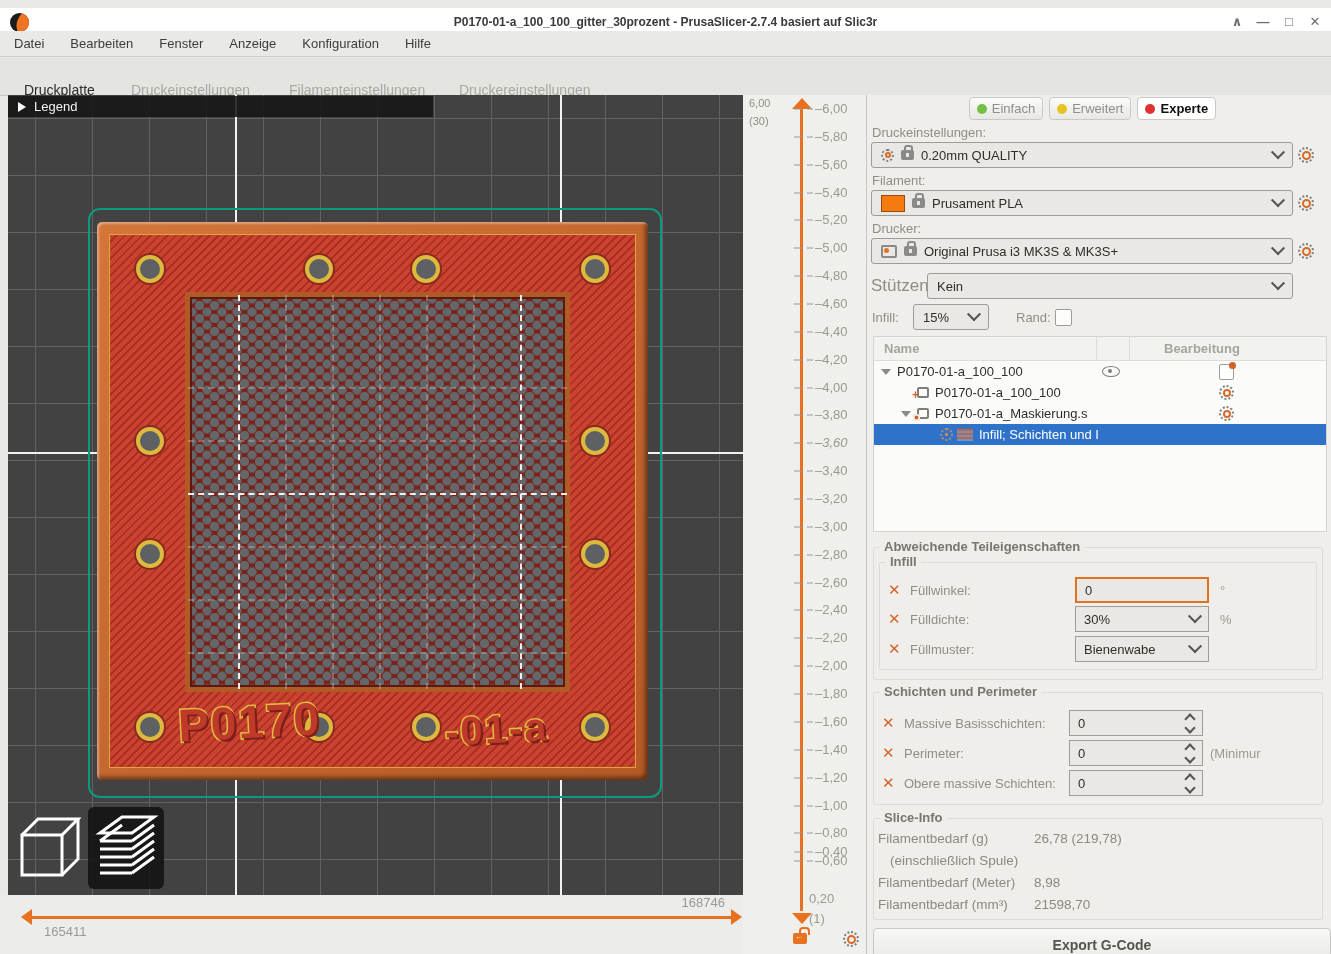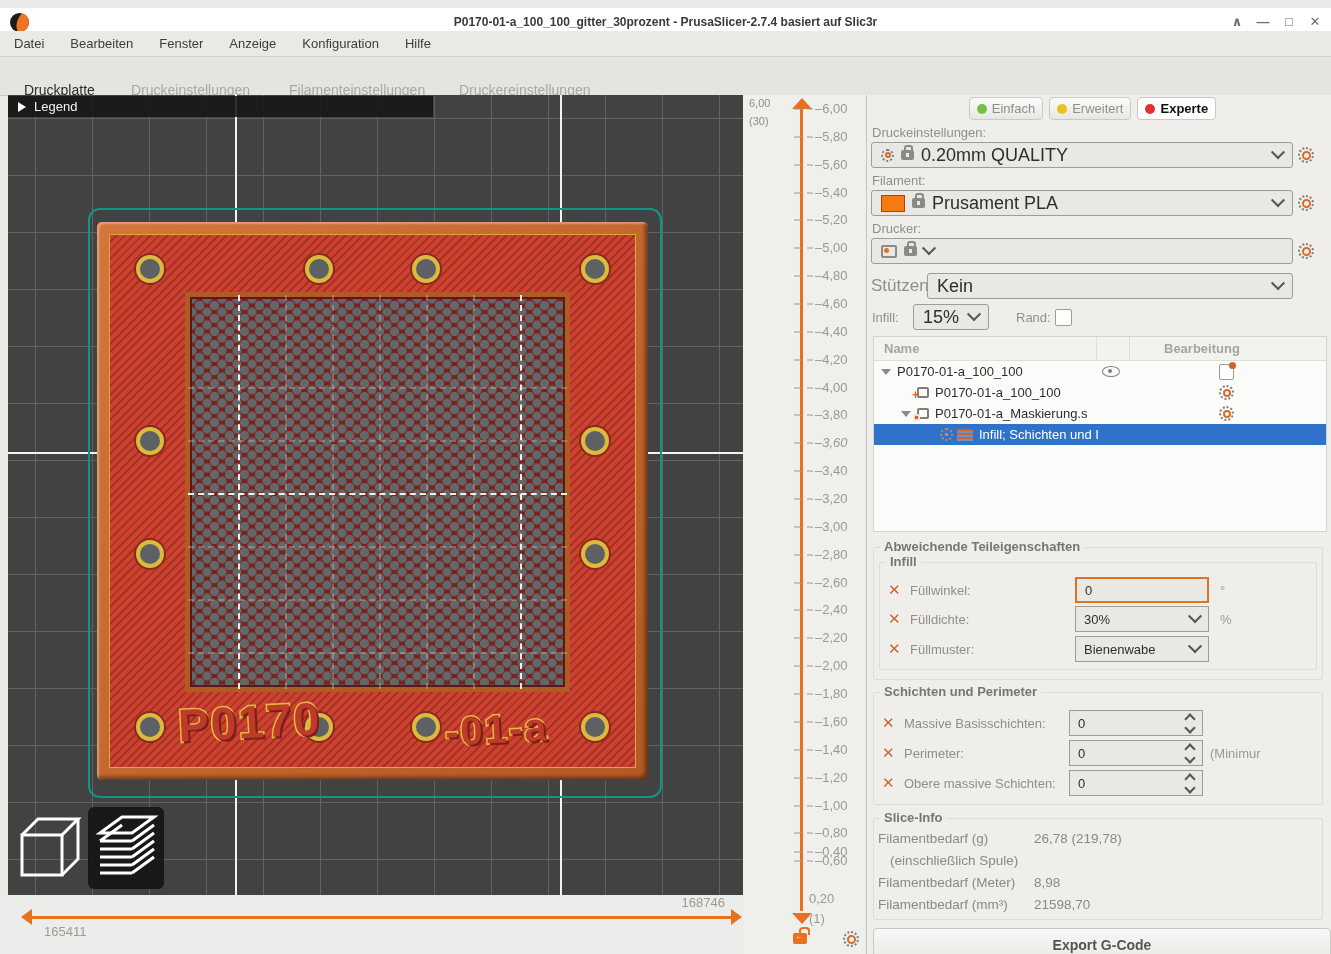--- a/index.html
+++ b/index.html
@@ -83,21 +83,21 @@
   .eyeicon{display:inline-block;width:16px;height:9px;border:1.5px solid #7e7e7a;border-radius:50%;position:relative;}
   .eyeicon::after{content:"";position:absolute;left:5px;top:2px;width:4px;height:4px;border-radius:50%;background:#7e7e7a;}
   
   .panel{position:absolute;left:866px;top:95px;width:465px;height:859px;background:#efeeeb;border-left:1px solid #c5c5c1;box-sizing:border-box;padding:0 17px 0 4px;}
   .modes{display:flex;justify-content:center;gap:6px;margin-top:2px;}
   .modebtn{display:flex;align-items:center;gap:5px;height:21px;padding:0 7px;border:1px solid #c9c9c5;border-radius:4px;background:linear-gradient(#fbfbfa,#e7e7e4);font-size:13px;color:#8f8f89;}
   .modebtn.active{background:#fff;color:#111;font-weight:bold;}
   .modedot{width:10px;height:10px;border-radius:50%;flex:none;}
   .plabel{font-size:13px;color:#8f8f89;margin:5px 0 2px 1px;}
   .comborow{display:flex;align-items:center;}
-  .combo{flex:1;height:26px;background:#e9e8e4;border:1px solid #9c9c98;border-radius:3px;display:flex;align-items:center;gap:7px;padding:0 9px;box-sizing:border-box;font-size:18px;color:#2e2e2a;}
+  .combo{flex:1;height:26px;background:#e9e8e4;border:1px solid #9c9c98;border-radius:3px;display:flex;align-items:center;gap:7px;padding:0 9px;box-sizing:border-box;font-size:13px;color:#2e2e2a;}
   .combo .lbl{flex:1;white-space:nowrap;overflow:hidden;}
   .gearbtn{margin-left:5px;}
   .suprow{display:flex;align-items:center;margin-top:9px;}
   .suprow .slab{width:56px;font-size:17px;color:#8f8f89;}
   .infrow{position:relative;height:26px;margin-top:5px;}
   .checkbox{position:absolute;width:15px;height:15px;border:1px solid #9c9c98;background:#fdfdfc;border-radius:2px;}
   
   .tree{margin:6px 0 0 2px;width:454px;height:196px;background:#fbfbf9;border:1px solid #d4d4d0;box-sizing:border-box;}
   .treehead{position:relative;height:23px;background:#f2f2ef;border-bottom:1px solid #ddddd9;font-size:13px;font-weight:bold;color:#a5a5a0;}
   .treehead .c1{position:absolute;left:10px;top:4px;}
@@ -325,20 +325,21 @@
       <span class="chev"></span>
     </div>
     <span class="gear gearbtn" style="width:16px;height:16px;"></span>
   </div>
 
   <div class="plabel">Drucker:</div>
   <div class="comborow">
     <div class="combo">
       <span class="printericon"></span>
       <span class="lockicon"></span>
+      <span class="lbl">Original Prusa i3 MK3S &amp; MK3S+</span>
       <span class="chev"></span>
     </div>
     <span class="gear gearbtn" style="width:16px;height:16px;"></span>
   </div>
 
   <div class="suprow">
     <span class="slab">Stützen:</span>
     <div class="combo" style="margin-right:21px;">
       <span class="lbl">Kein</span>
       <span class="chev"></span>

